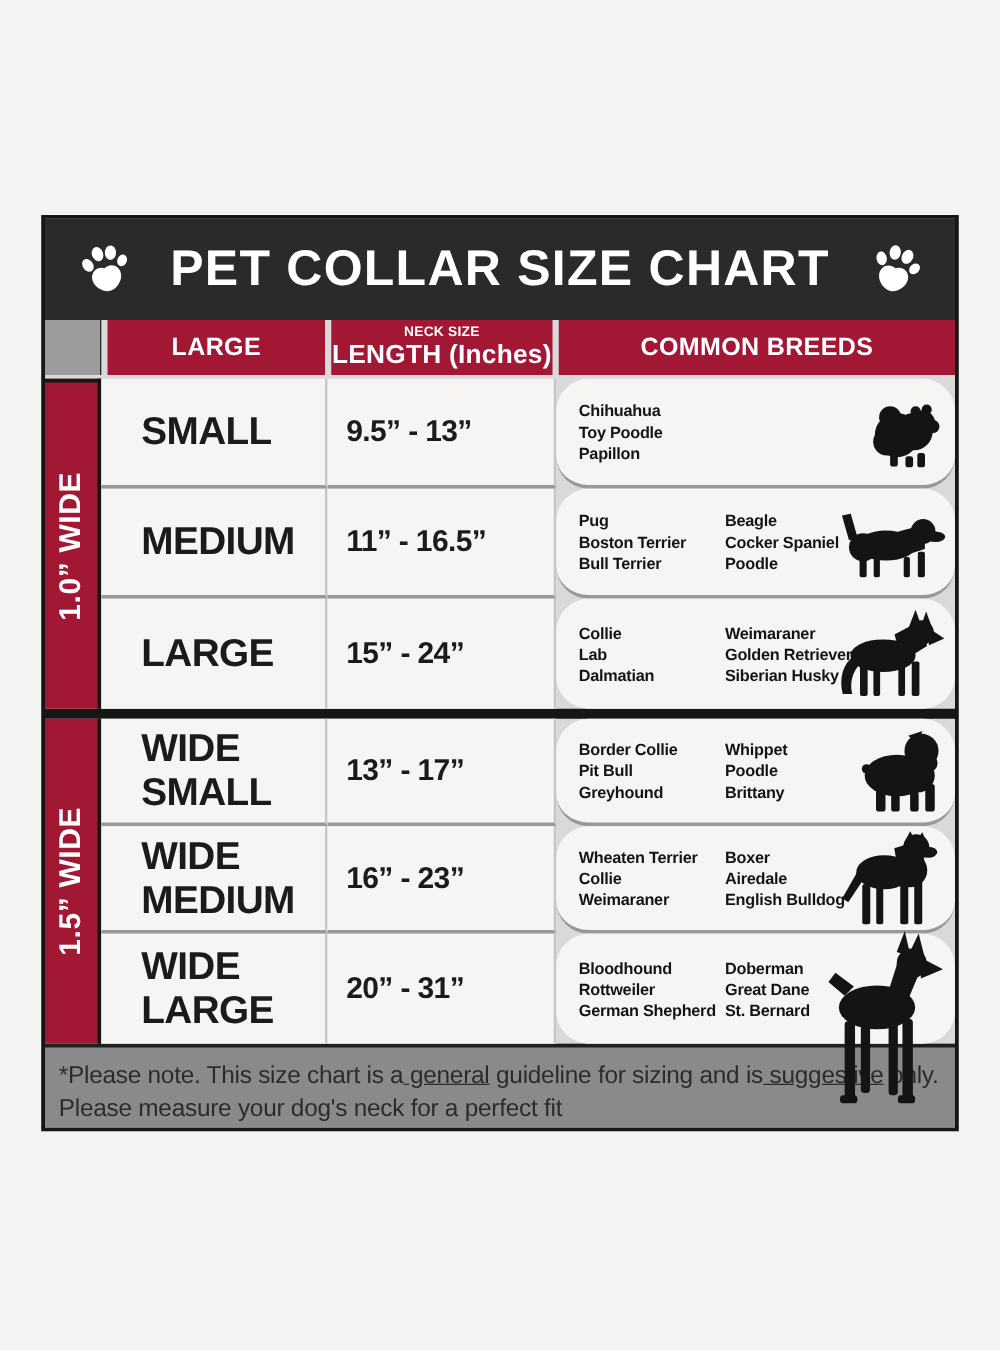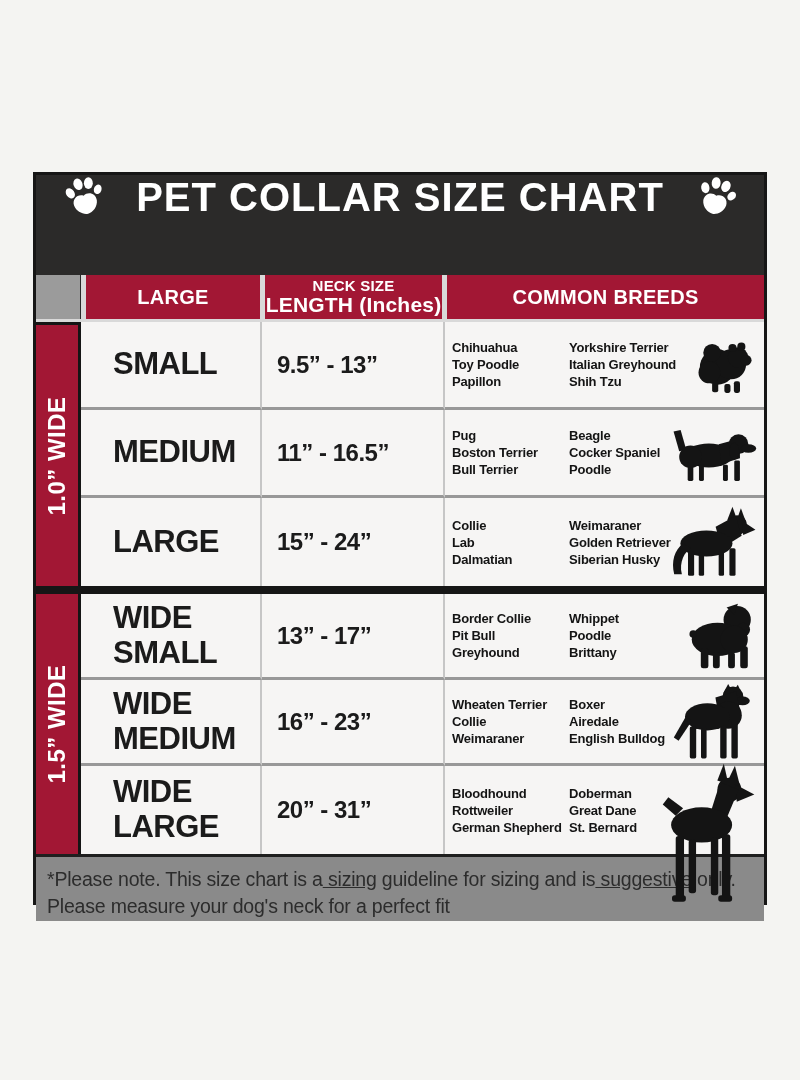--- a/index.html
+++ b/index.html
@@ -7,41 +7,41 @@
     width:800px;height:1080px;position:relative;overflow:hidden;
     background:#f4f4f2;
     font-family:"Liberation Sans","DejaVu Sans",sans-serif;
   }
   .chart{
     position:absolute;left:33px;top:172px;width:734px;height:733px;
     box-sizing:border-box;border:3px solid #161616;background:#d9d9d9;
   }
   
   .title-bar{
-    height:100px;background:#2b2a29;display:flex;
+    height:81px;background:#2b2a29;display:flex;align-items:center;
     justify-content:space-between;padding:0 24px;box-sizing:border-box;
   }
   .title-bar h1{
     margin:0;color:#fff;font-size:40px;font-weight:bold;letter-spacing:1px;white-space:nowrap;
   }
   .paw{width:48px;height:44px;display:block;}
   .paw-left{transform:rotate(-14deg);}
   .paw-right{transform:rotate(12deg);}
   
   .col-head{
     height:44px;display:grid;grid-template-columns:45px 174px 177px 1fr;
     column-gap:5px;background:#d9d9d9;
   }
   .col-head .hcell{
     background:#a21734;color:#fff;display:flex;flex-direction:column;
     align-items:center;justify-content:center;line-height:1.05;
   }
   .corner{background:#9b9b9b;border-right:1px solid #2a2a2a;}
   .h-size,.h-breeds{font-size:20px;font-weight:bold;letter-spacing:.3px;}
-  .h-neck-small{font-size:15px;font-weight:bold;letter-spacing:.2px;}
+  .h-neck-small{font-size:11px;font-weight:bold;letter-spacing:.2px;}
   .h-neck-main{font-size:21px;font-weight:bold;letter-spacing:.2px;}
   .gap3{height:3px;}
   
   .group{display:grid;grid-template-columns:45px 181px 183px 1fr;}
   .g1{grid-template-rows:88px 88px 88px;}
   .g2{grid-template-rows:86px 86px 88px;}
   .band{
     grid-row:1 / span 3;background:#a21734;border-right:3px solid #151515;
     display:flex;align-items:center;justify-content:center;
   }
@@ -56,21 +56,21 @@
     display:flex;align-items:center;padding-left:32px;
     font-size:31px;font-weight:bold;letter-spacing:-.5px;color:#1b1b1b;
     line-height:1.12;border-right:2px solid #c6c6c6;
   }
   .len-cell{
     display:flex;align-items:center;padding-left:15px;
     font-size:24px;font-weight:bold;letter-spacing:-.5px;color:#1b1b1b;
     border-right:2px solid #c6c6c6;
   }
   .breeds-cell{
-    position:relative;display:flex;align-items:center;padding-left:7px;
+    position:relative;display:flex;align-items:center;padding-left:18px;border-radius:26px;
   }
   .bcol{
     width:117px;display:flex;flex-direction:column;justify-content:center;
     font-size:13px;font-weight:bold;letter-spacing:-.2px;color:#141414;line-height:17px;
   }
   .bcol div{white-space:nowrap;}
   .dog{position:absolute;right:7px;top:50%;transform:translateY(-50%);line-height:0;}
   .dog svg{display:block;fill:#141414;}
   .dog-xl{top:-4px;transform:none;z-index:30;}
   
@@ -128,25 +128,20 @@
     </div>
 
     <div class="cell size-cell rb">SMALL</div>
     <div class="cell len-cell rb">9.5” - 13”</div>
     <div class="cell breeds-cell rb">
       <div class="bcol">
         <div>Chihuahua</div>
           <div>Toy Poodle</div>
           <div>Papillon</div>
       </div>
-      <div class="bcol">
-        <div>Yorkshire Terrier</div>
-          <div>Italian Greyhound</div>
-          <div>Shih Tzu</div>
-      </div>
       <span class="dog">
         <svg width="68" height="62" viewBox="0 0 100 90">
           <circle cx="42" cy="48" r="26"></circle>
             <circle cx="62" cy="44" r="22"></circle>
             <circle cx="30" cy="56" r="16"></circle>
           <circle cx="72" cy="34" r="15"></circle>
             <circle cx="64" cy="20" r="6"></circle>
             <circle cx="77" cy="18" r="6"></circle>
           <circle cx="84" cy="38" r="8"></circle>
             <circle cx="34" cy="27" r="13"></circle>
@@ -312,17 +307,17 @@
           <rect x="28" y="80" width="9" height="70" rx="3"></rect>
             <rect x="42" y="84" width="8" height="58" rx="3"></rect>
           <rect x="74" y="144" width="15" height="7" rx="3"></rect>
             <rect x="24" y="144" width="15" height="7" rx="3"></rect>
         </svg>
       </span>
     </div>
   </div>
 
   <div class="footer">
-    <div><span>*Please note. This size chart is a</span><span class="u"> sizing</span><span> guideline for sizing and is</span><span class="u"> suggestive</span><span> only.</span></div>
+    <div><span>*Please note. This size chart is a</span><span class="u"> general</span><span> guideline for sizing and is</span><span class="u"> suggestive</span><span> only.</span></div>
     <div>Please measure your dog's neck for a perfect fit</div>
   </div>
 
 </div>
 
 </body></html>

